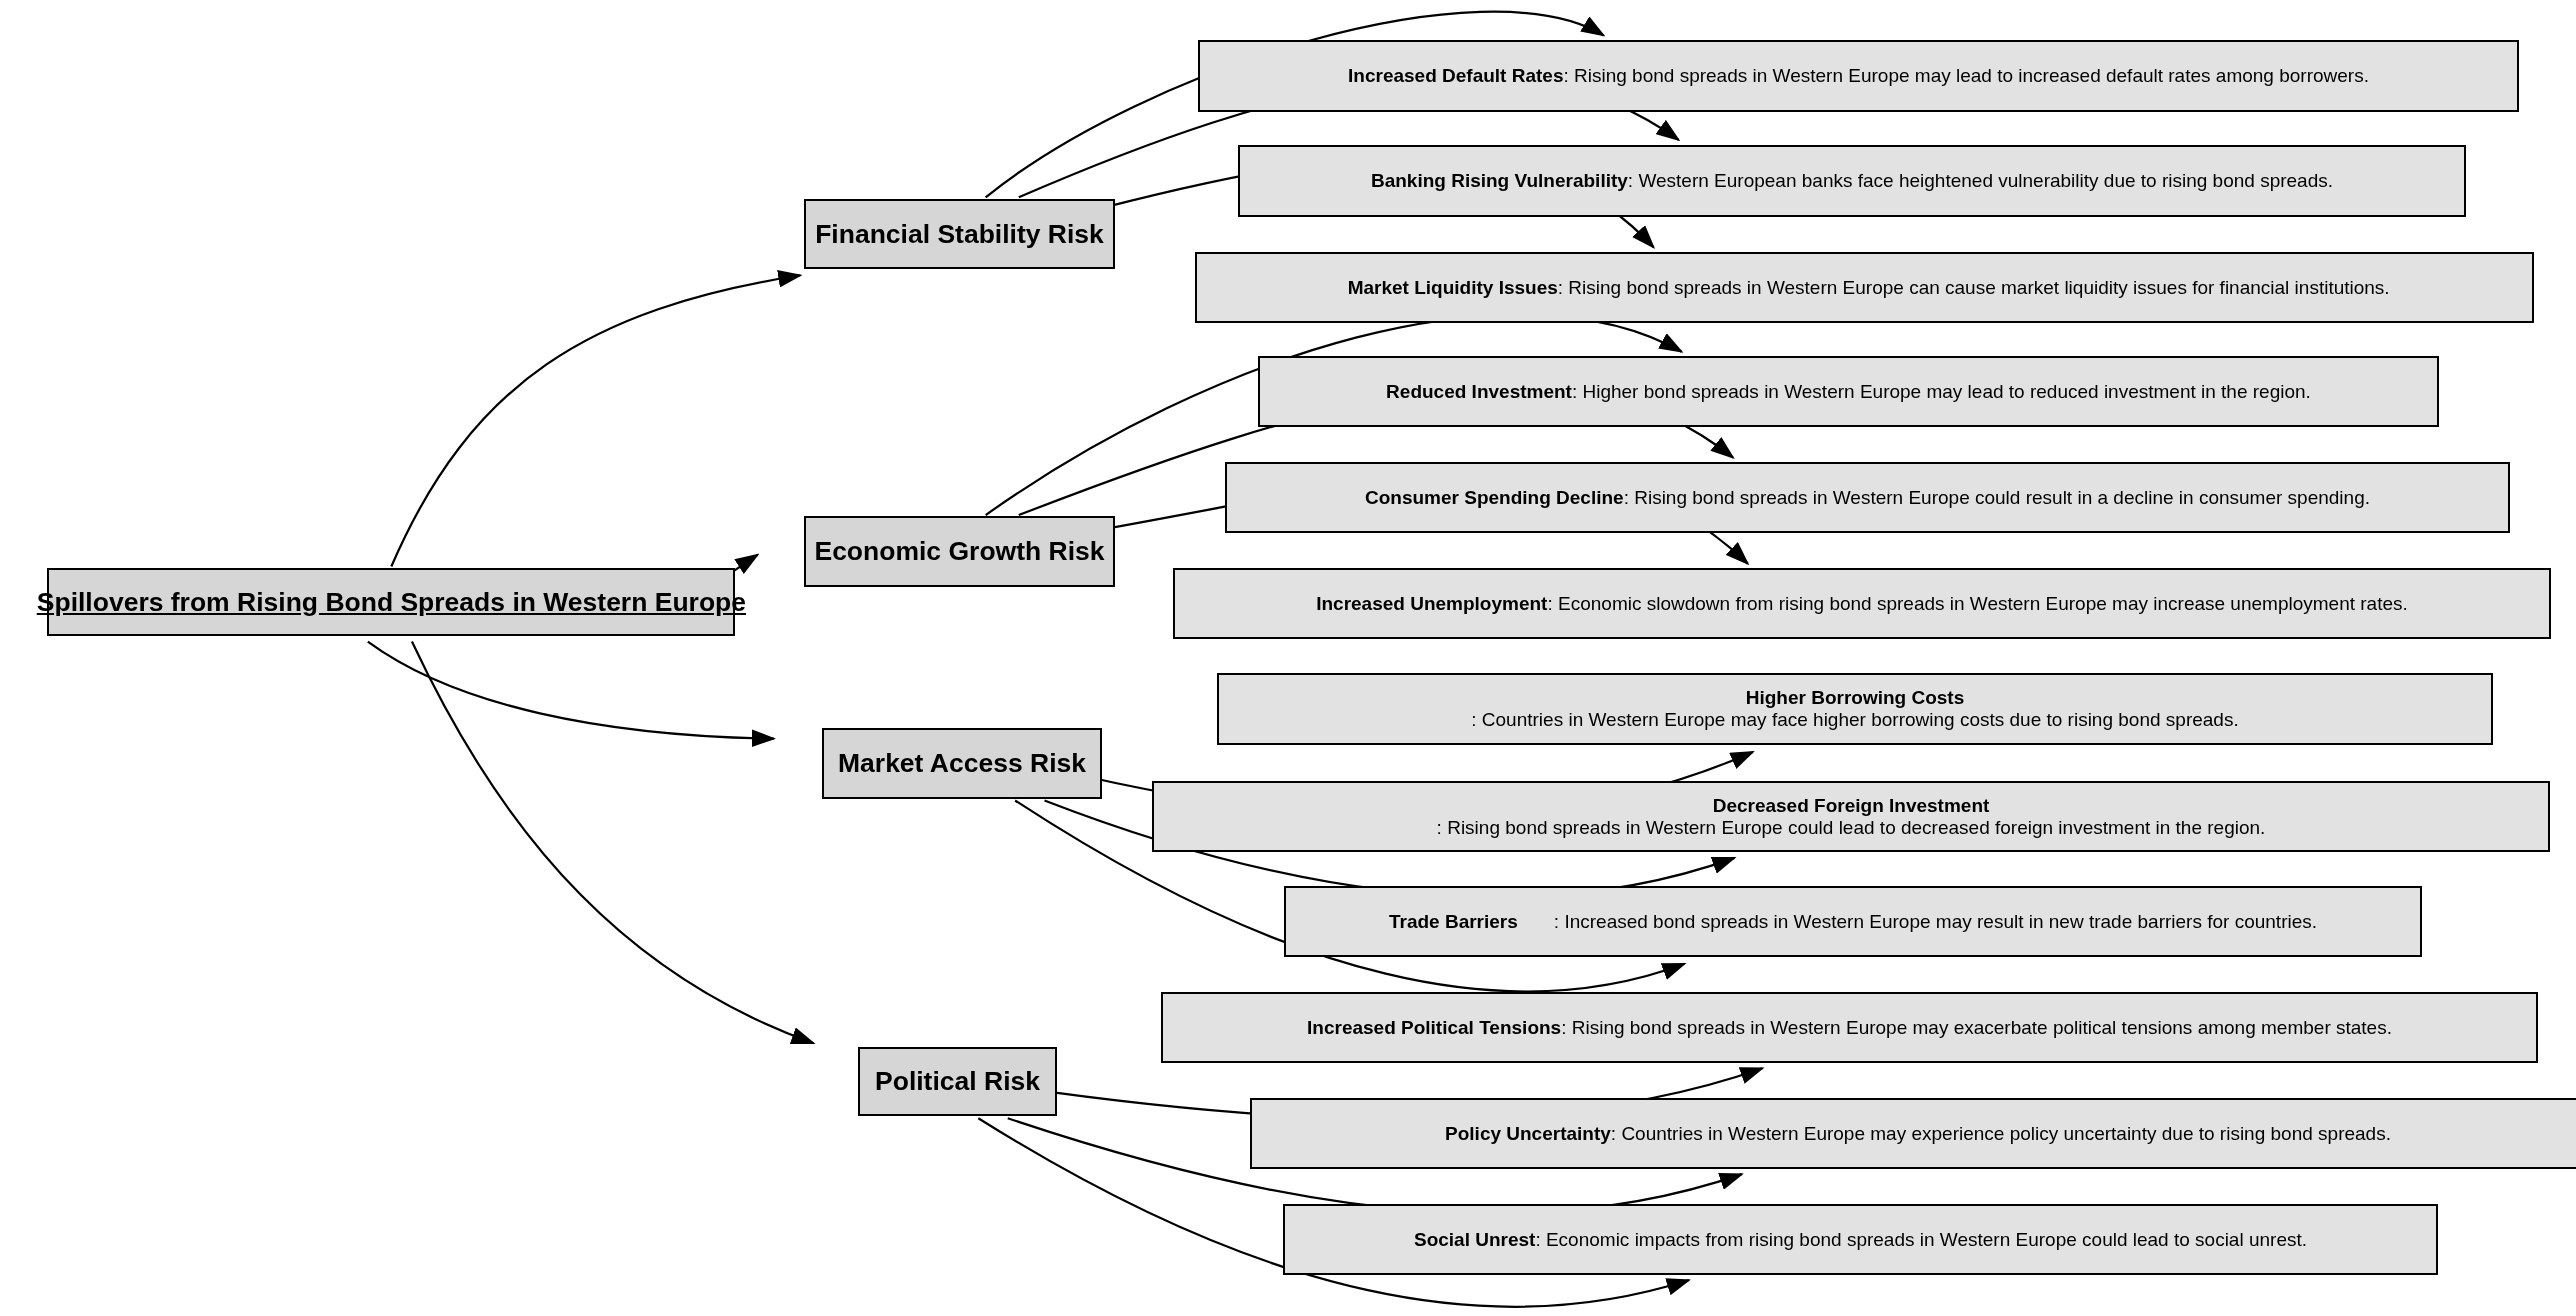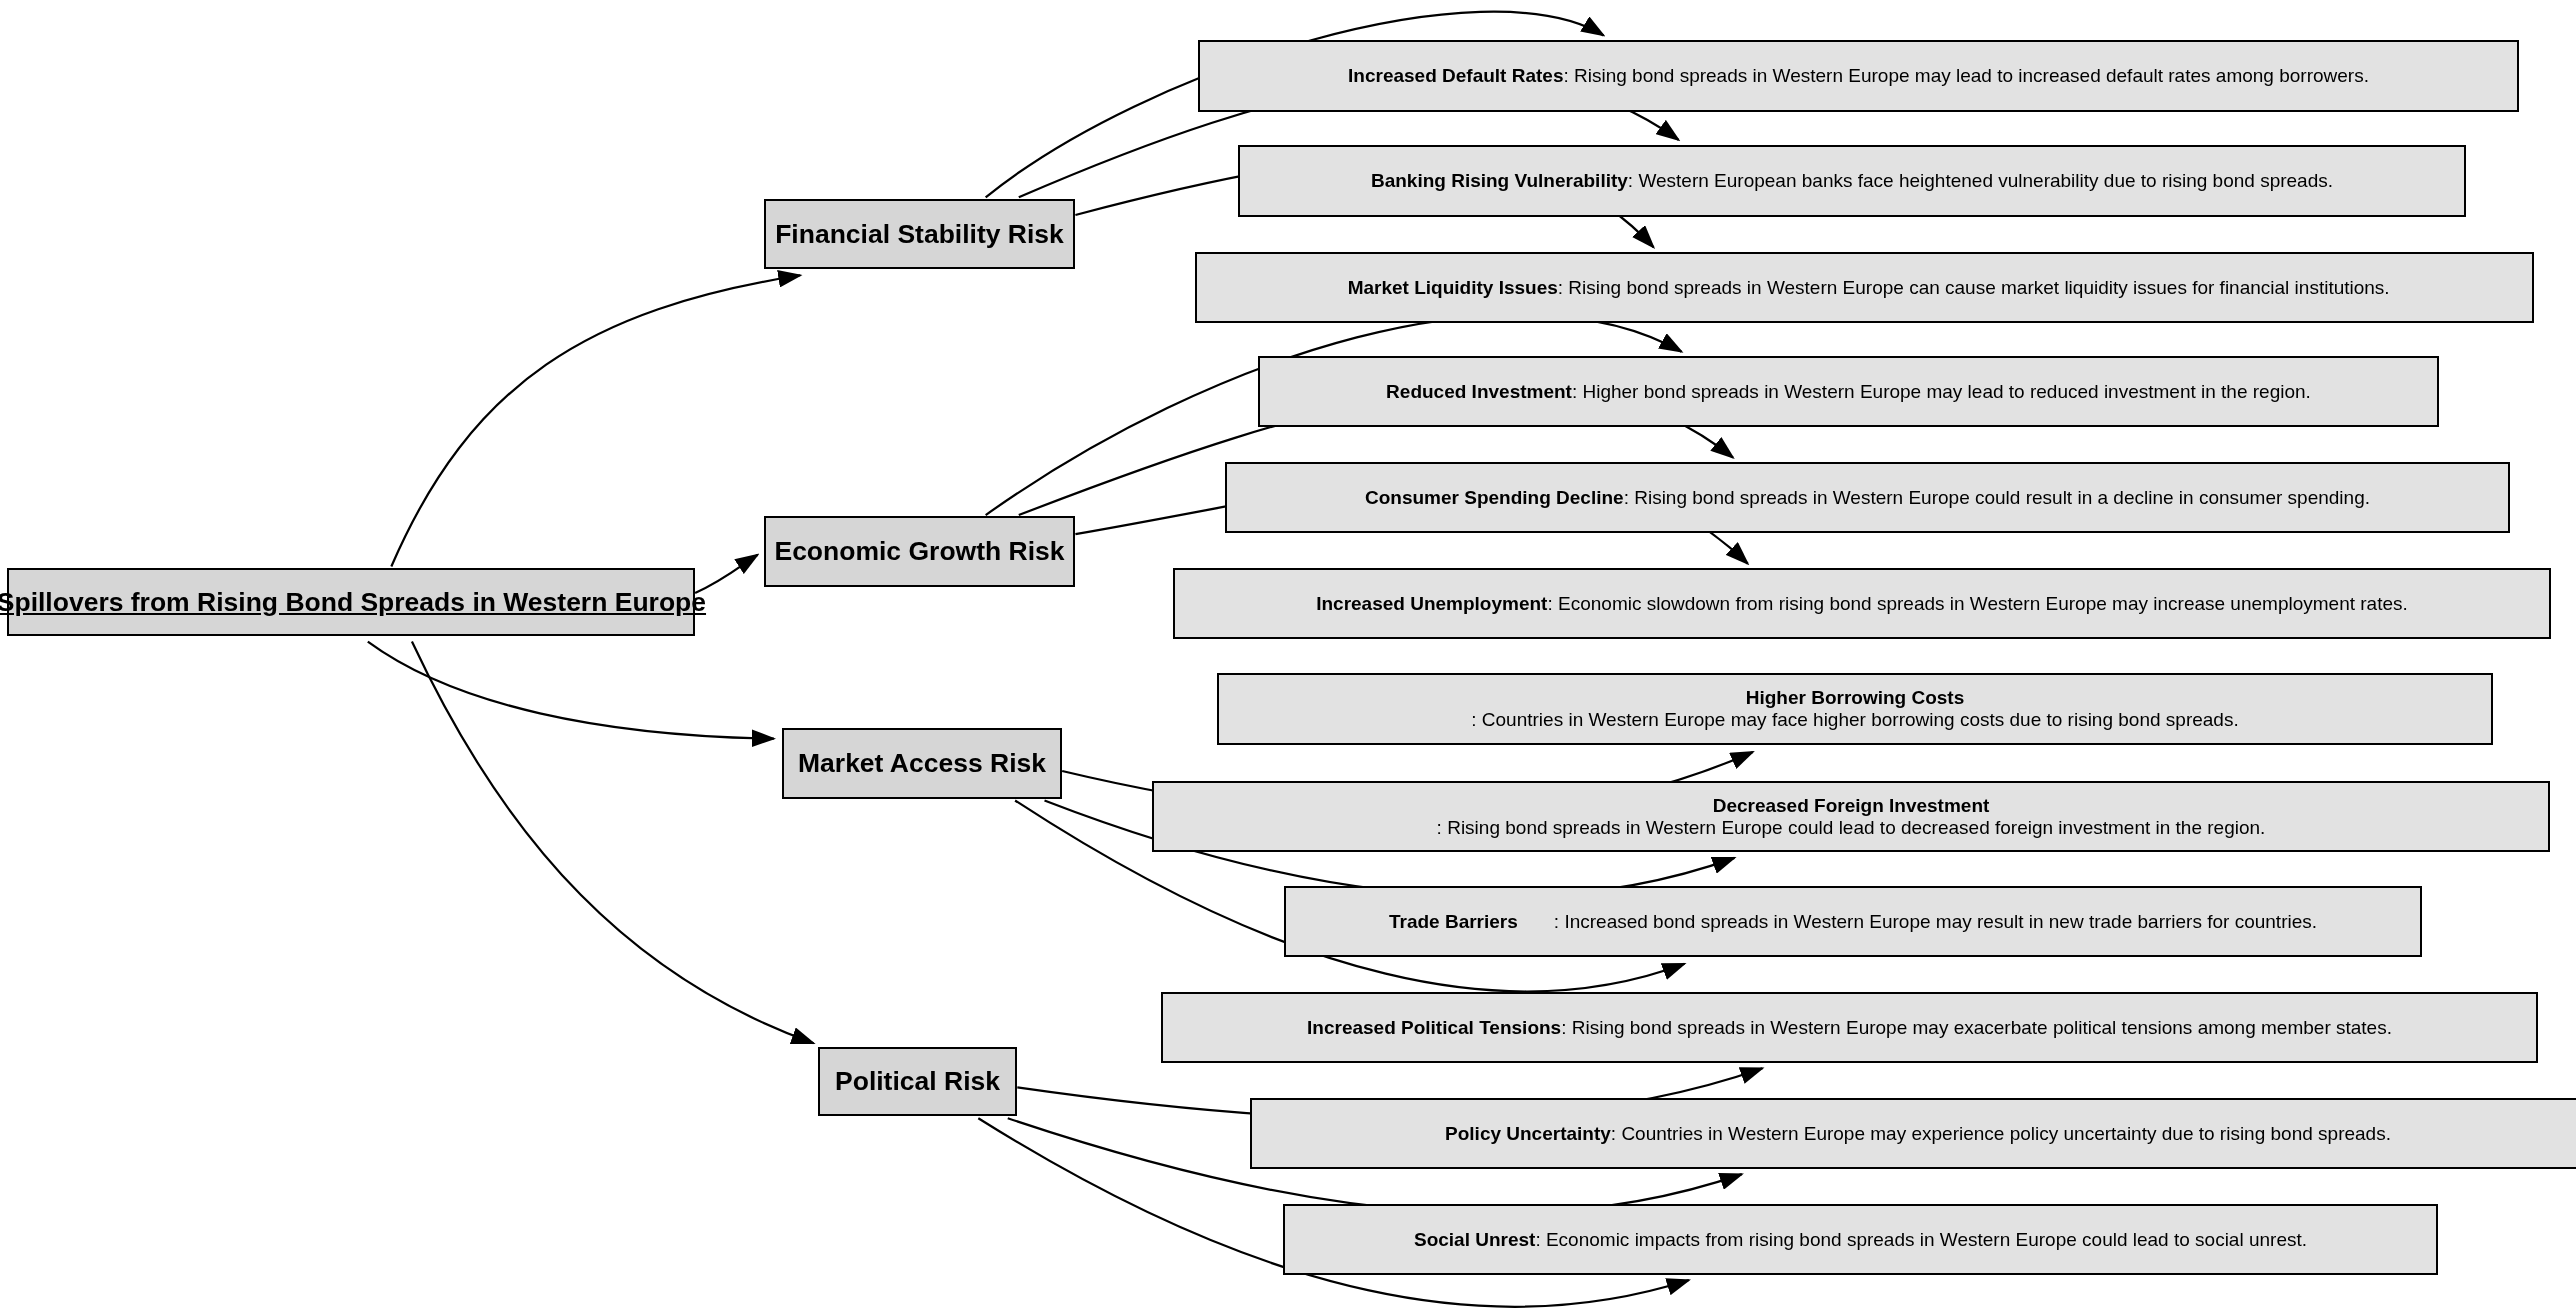--- a/index.html
+++ b/index.html
@@ -23,20 +23,21 @@
     border: 2.2px solid #000000;
     display: flex;
     align-items: center;
     justify-content: center;
     white-space: nowrap;
     color: #000000;
   }
   .root-node, .branch-node {
     font-weight: bold;
     font-size: 26.5px;
+    margin-left: 40px;
   }
   .leaf-node {
     background: #e2e2e2;
     font-size: 19px;
     padding: 0 17.7px;
   }
   .leaf-node .leaf-title { font-weight: bold; }
   .edge-path {
     fill: none;
     stroke: #000000;

